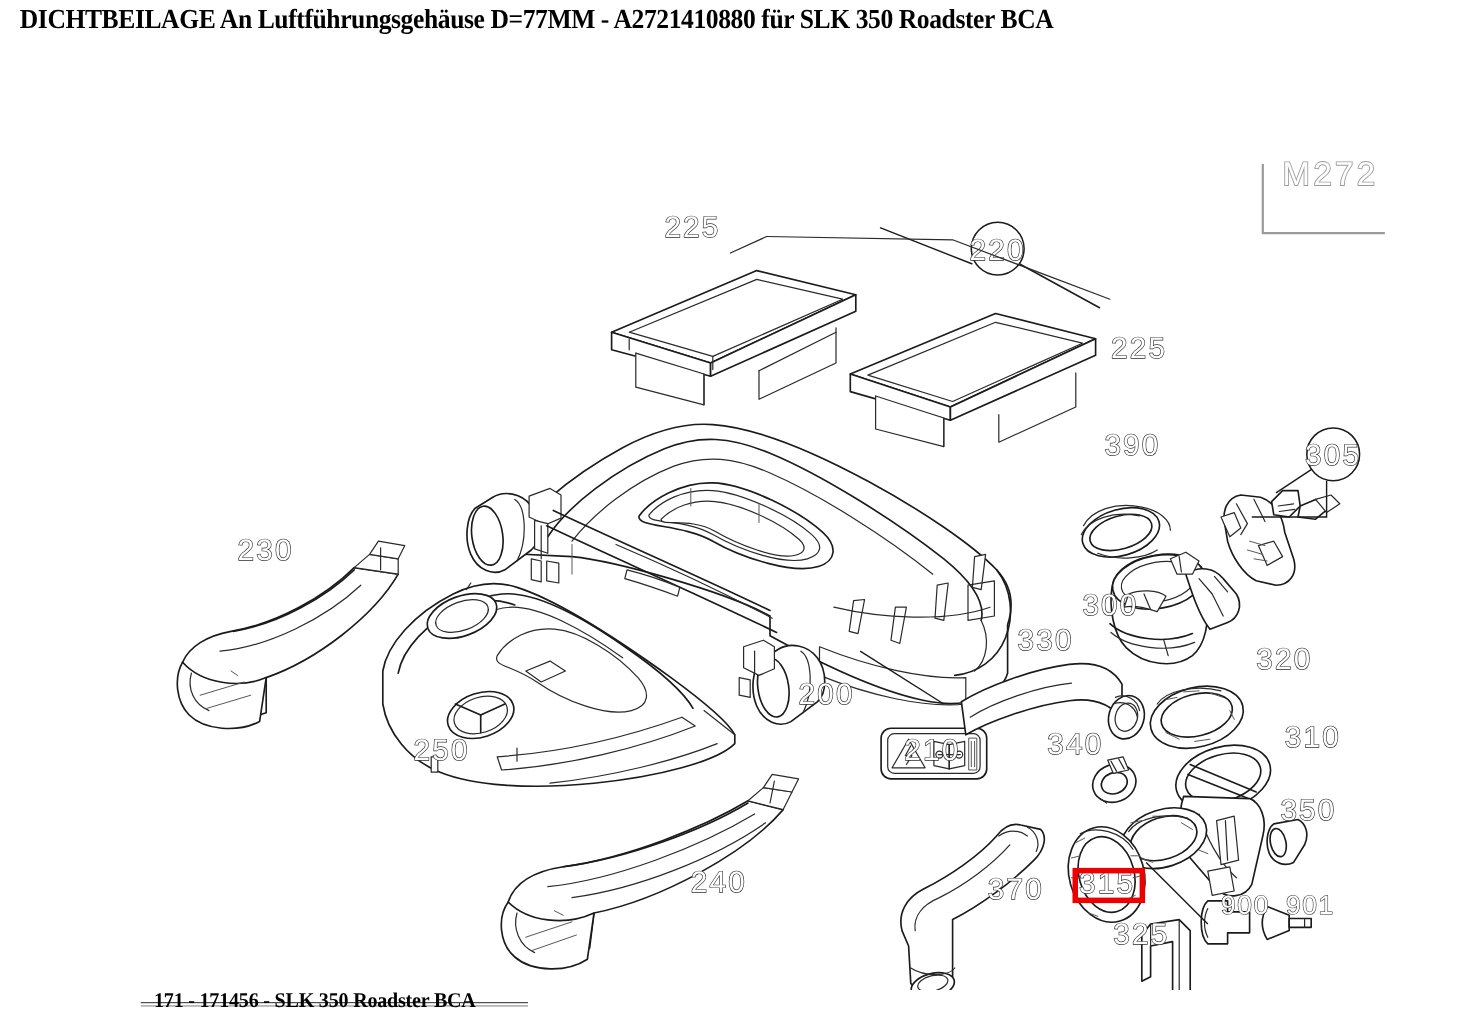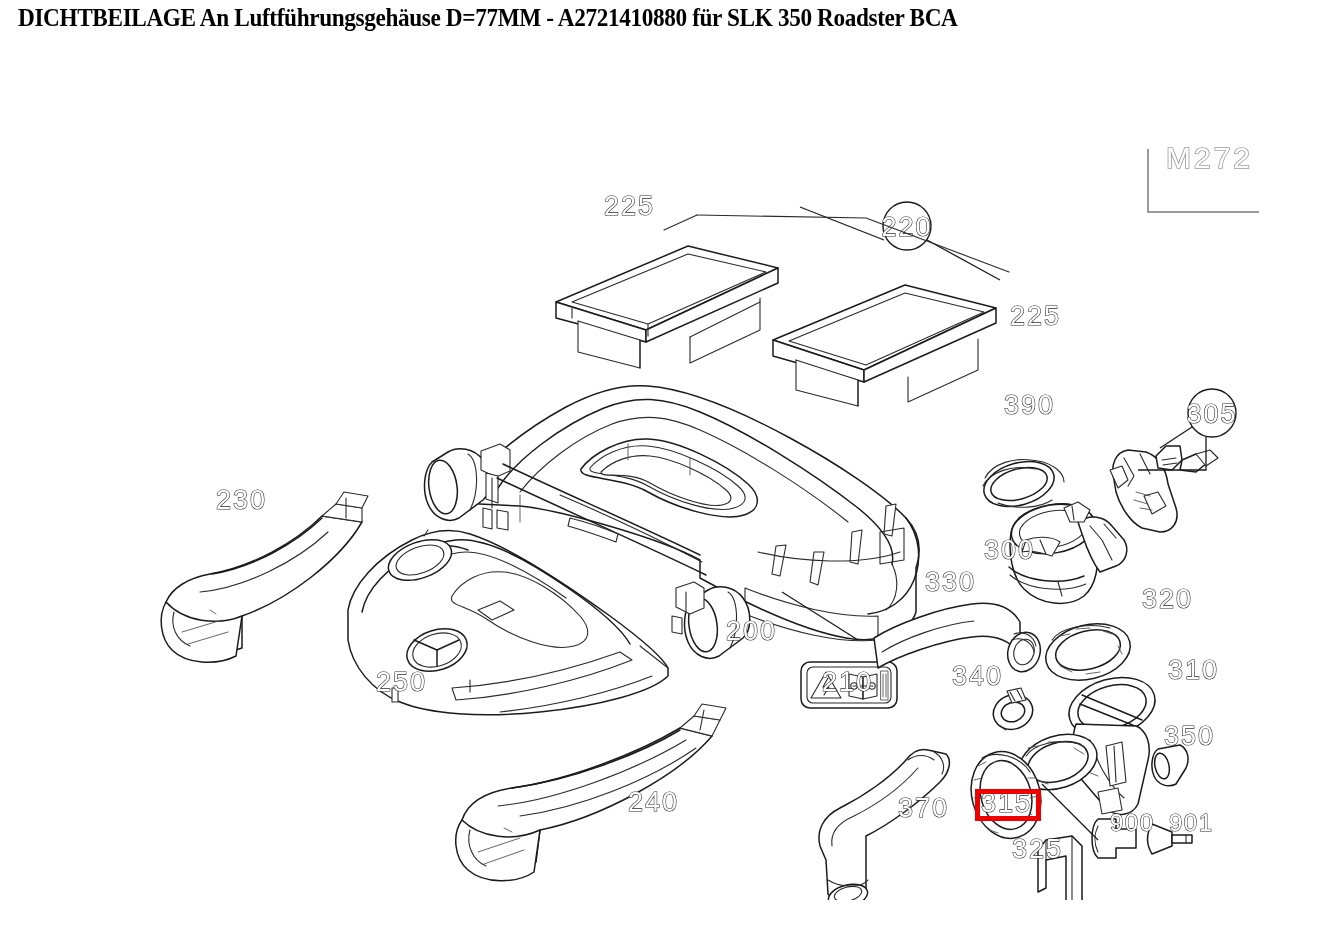--- a/index.html
+++ b/index.html
@@ -603,14 +603,19 @@
       <text class="callout" x="981" y="772">315</text>
 
       <text class="callout-m272" x="1166" y="128">M272</text>
     </g>
 
   </svg>
   </div>
 
   <div id="hl-315-box"></div>
 
+  <div id="footer">
+    <div id="footer-rule"></div>
+    <div id="footer-rule2"></div>
+    <div id="footer-text">171 - 171456 - SLK 350 Roadster BCA</div>
+  </div>
 
 </div>
 
 </body></html>

